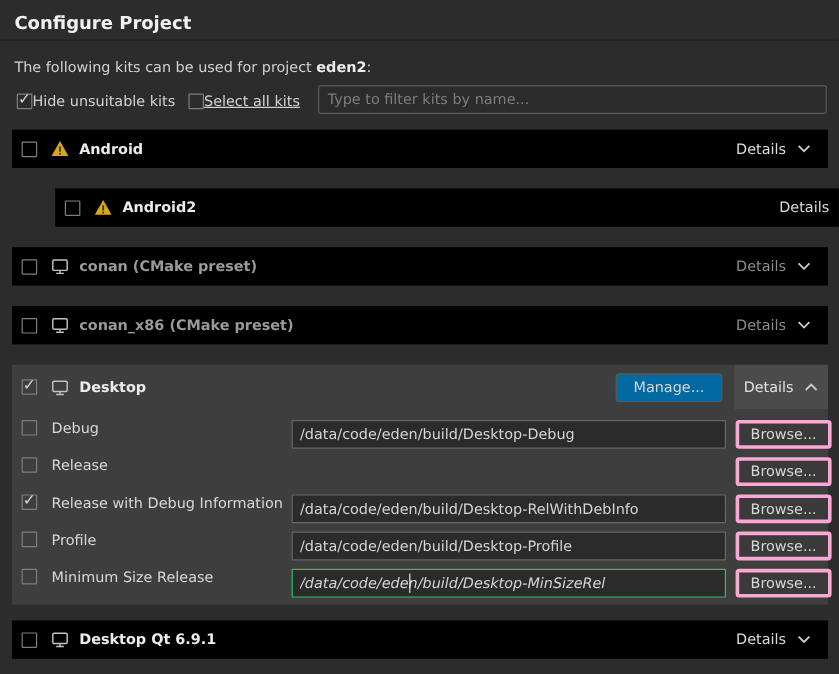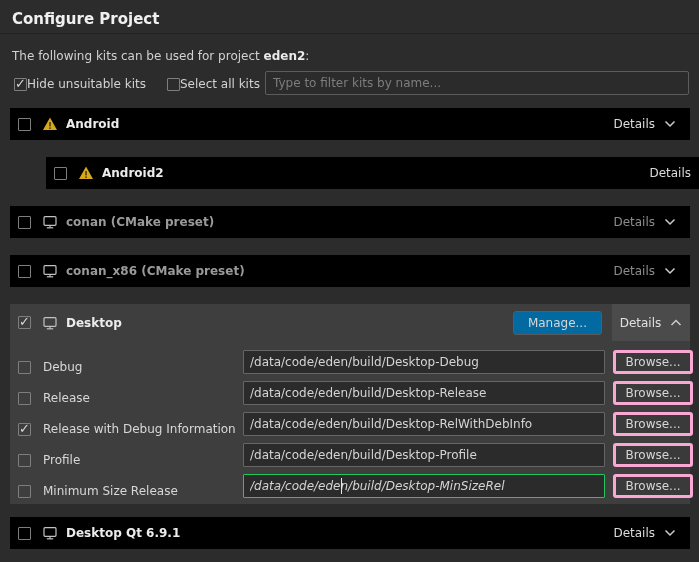--- a/index.html
+++ b/index.html
@@ -82,21 +82,21 @@
     color: #d6d6d6; font-family: inherit; font-size: 12px;
   }
   .details-block {
     width: 78px; height: 37px; background: #4b4b4b;
     display: inline-flex; align-items: center; justify-content: center; gap: 9px;
     color: #e0e0e0;
   }
 
   .config-row {
     position: absolute; left: 0; width: 100%; height: 24px;
-    display: flex; align-items: flex-end; padding-left: 8px;
+    display: flex; align-items: flex-start; padding-left: 8px;
   }
   .config-label { margin-left: 12px; color: #d8d8d8; white-space: nowrap; }
   .path-wrap {
     position: absolute; left: 233px; top: 0; width: 362px; height: 24px;
   }
   .path-input {
     width: 100%; height: 100%;
     background: #2b2b2b; border: 1px solid #666666; border-radius: 1px;
     color: #d4d4d4; font-family: inherit; font-size: 12px; padding: 0 6px;
     outline: none;
@@ -140,21 +140,21 @@
 
 <div class="page-title">Configure Project</div>
 <div class="title-sep"></div>
 
 <div class="intro"><span>The following kits can be used for project </span><b>eden2</b><span>:</span></div>
 
 <div class="cb-row" style="left:14px; top:77px;">
   <span class="cb checked"></span>
   <span class="cb-label">Hide unsuitable kits</span>
 </div>
-<div class="cb-row" style="left:167px; top:77px;">
+<div class="cb-row" style="left:157px; top:77px;text-decoration:underline;">
   <span class="cb"></span>
   <span class="cb-label">Select all kits</span>
 </div>
 <input class="filter-input" type="text" placeholder="Type to filter kits by name..." style="">
 
 <div class="kit-row" style="top:108px;">
   <span class="cb"></span>
   <span class="icon">
       <svg width="16" height="16" viewBox="0 0 16 16">
         <use href="#icon-warning"></use>
@@ -238,21 +238,20 @@
   <div class="config-row" style="top:46px;">
     <span class="cb"></span>
     <span class="config-label">Debug</span>
     <span class="path-wrap"><input class="path-input" type="text" value="/data/code/eden/build/Desktop-Debug" style=""></span>
     <button class="browse-btn">Browse...</button>
   </div>
 
   <div class="config-row" style="top:77px;">
     <span class="cb"></span>
     <span class="config-label">Release</span>
-    <span class="path-wrap"><input class="path-input" type="text" value="/data/code/eden/build/Desktop-Release" style=""></span>
     <button class="browse-btn">Browse...</button>
   </div>
 
   <div class="config-row" style="top:108px;">
     <span class="cb checked"></span>
     <span class="config-label">Release with Debug Information</span>
     <span class="path-wrap"><input class="path-input" type="text" value="/data/code/eden/build/Desktop-RelWithDebInfo" style=""></span>
     <button class="browse-btn">Browse...</button>
   </div>
 

